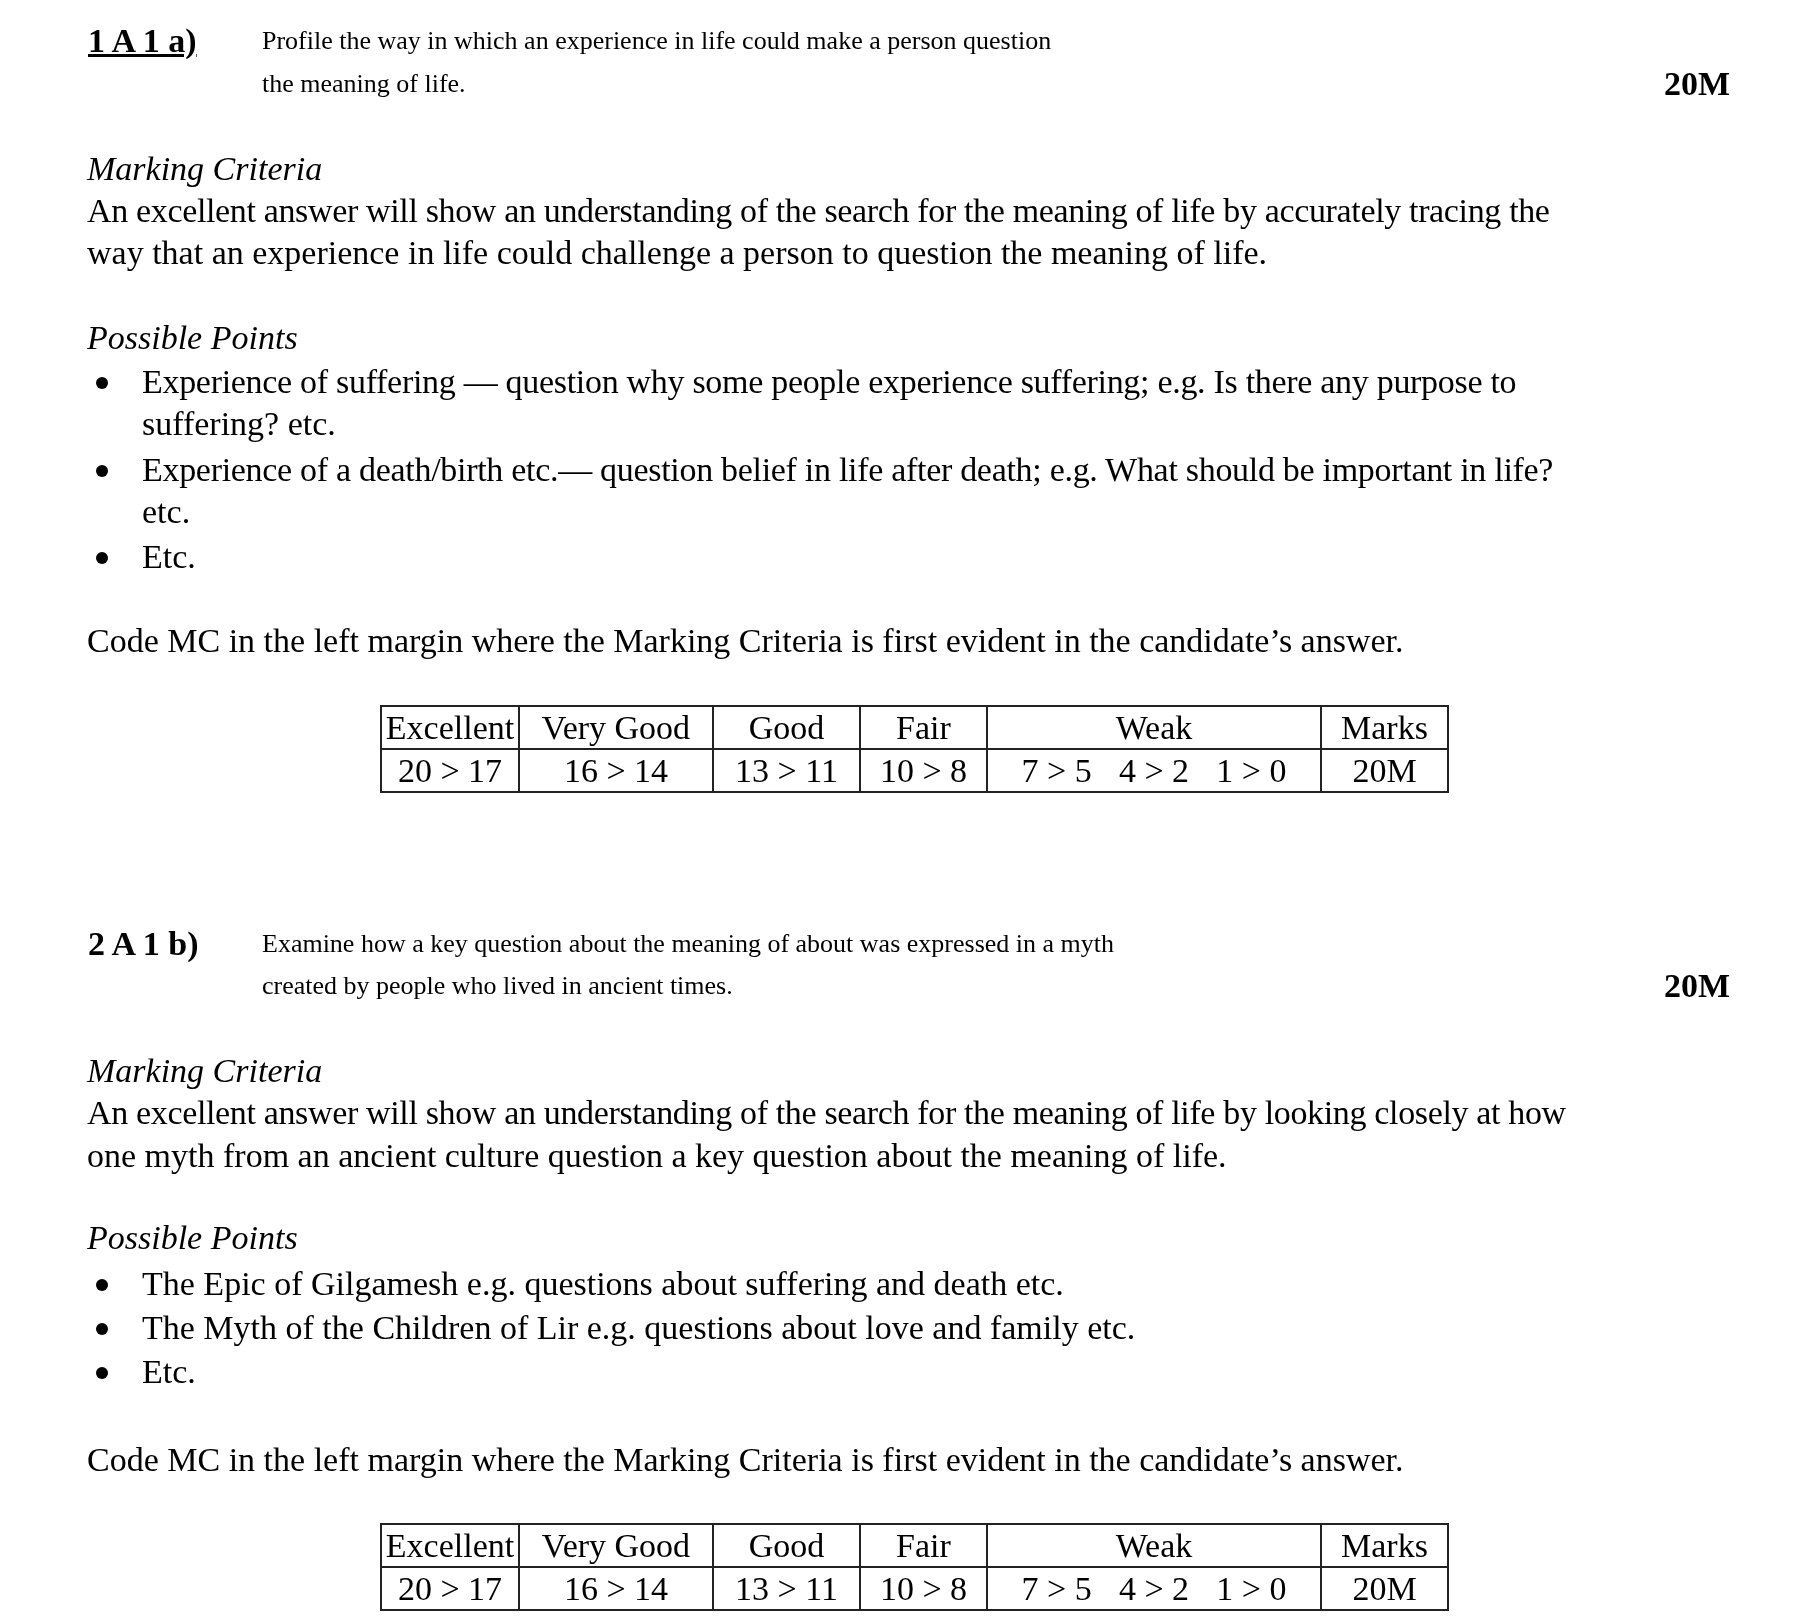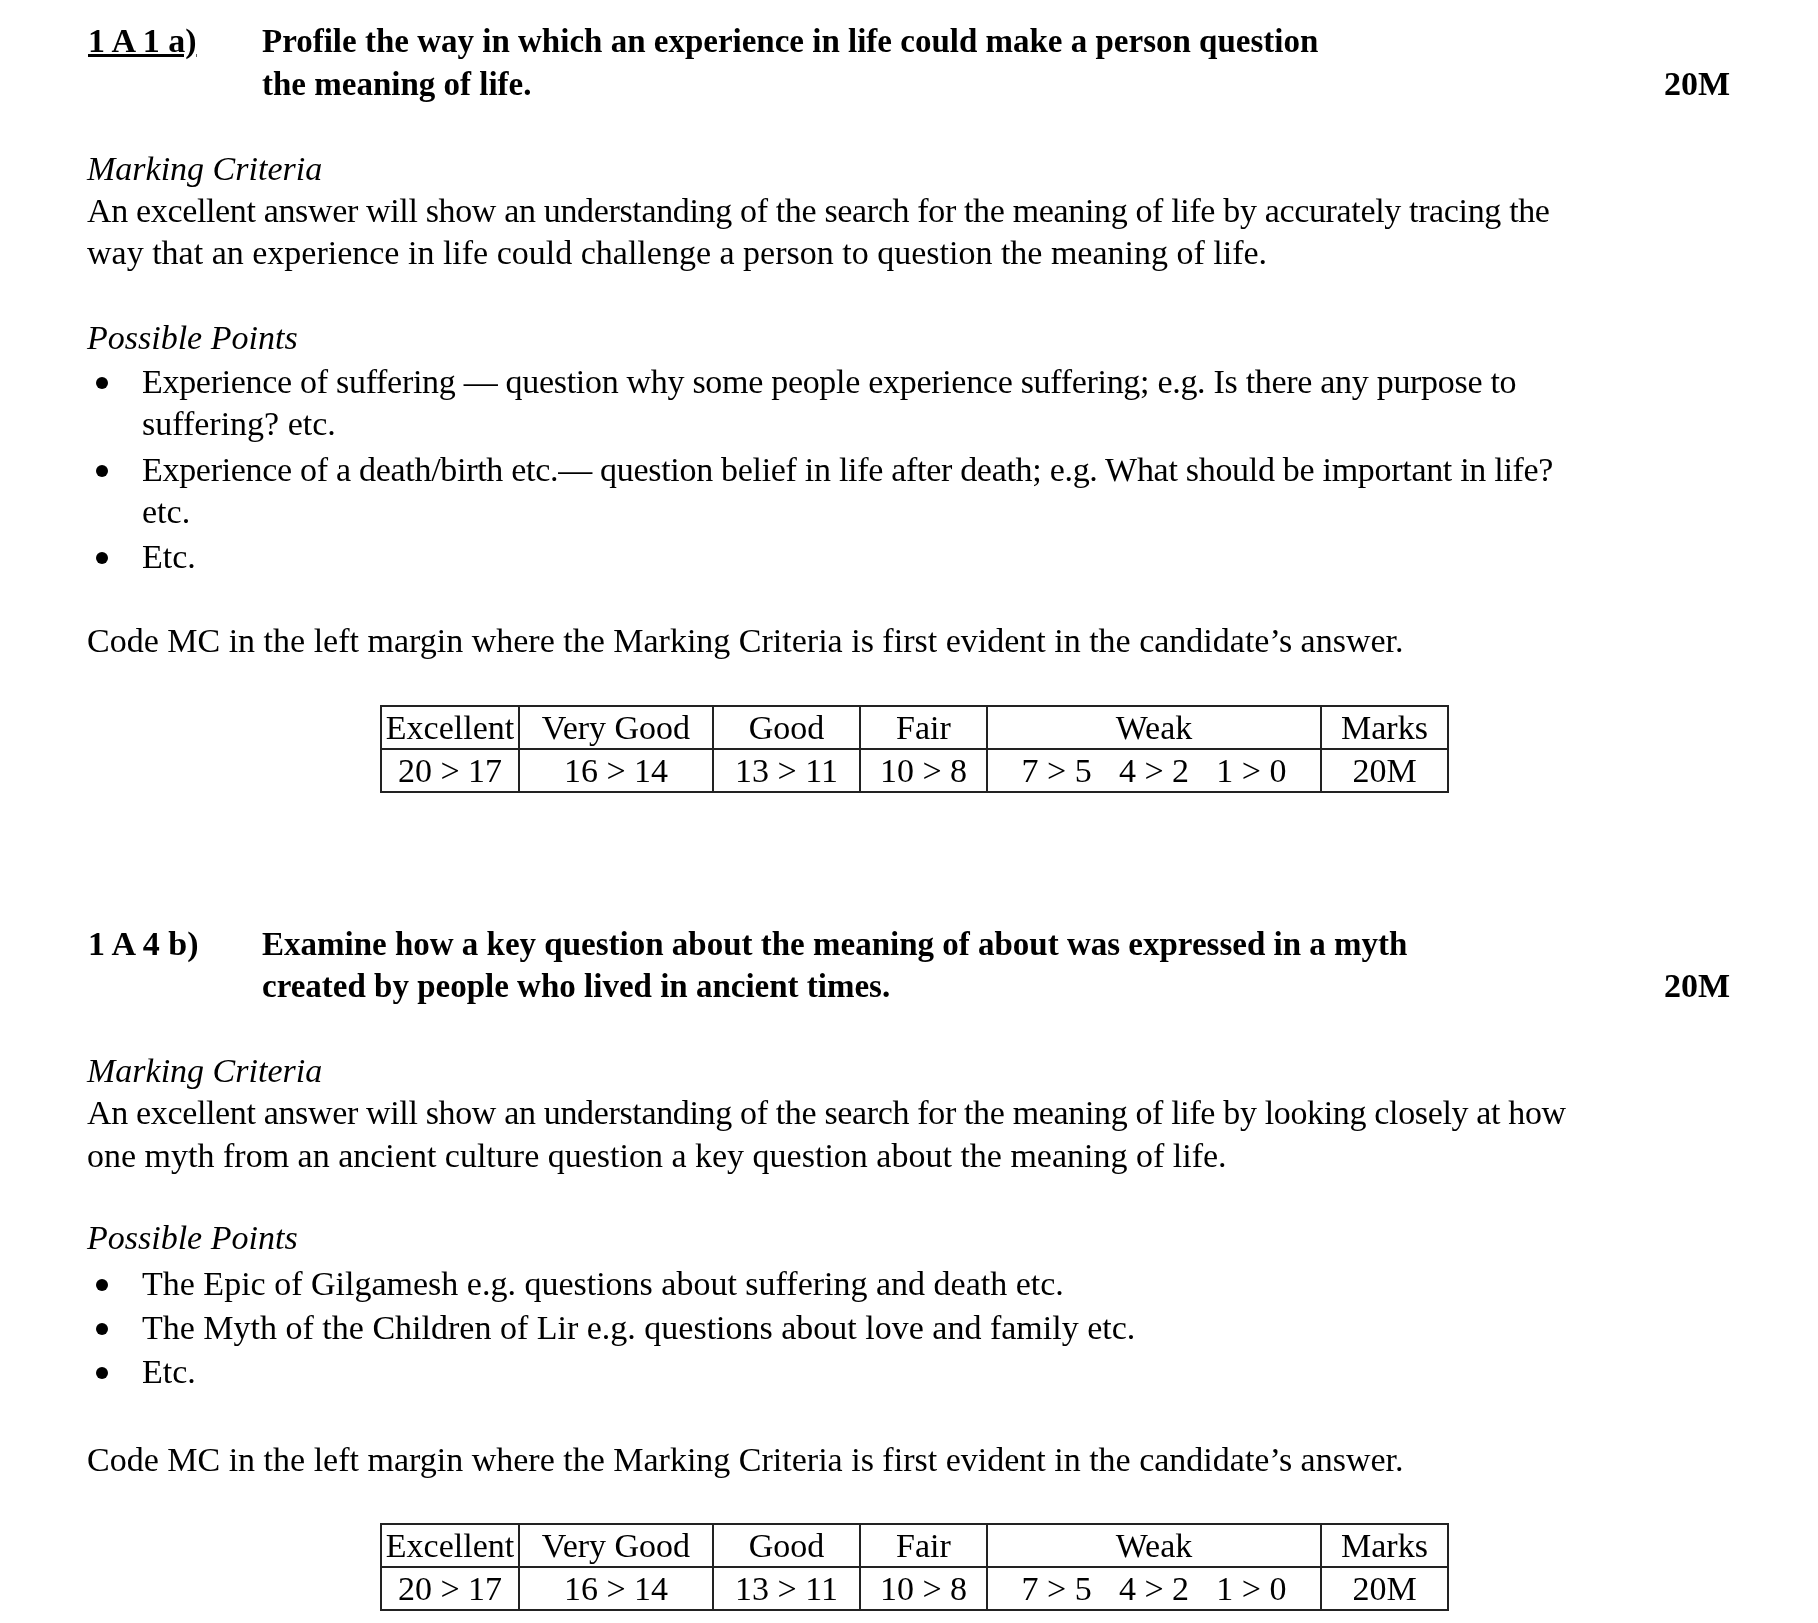--- a/index.html
+++ b/index.html
@@ -3,21 +3,21 @@
 <meta charset="utf-8">
 <style>
   html, body { margin:0; padding:0; background:#ffffff; }
   body {
     width:1818px; height:1623px; position:relative; overflow:hidden;
     font-family:"Liberation Serif", "DejaVu Serif", serif;
     color:#000; font-size:34px;
   }
   .abs { position:absolute; white-space:nowrap; line-height:42px; }
   .qnum { font-weight:bold; font-size:34px; }
-  .qtext { font-weight:bold; font-size:33px; }
+  .qtext { font-weight:normal; font-size:26px; }
   .marks { font-weight:bold; font-size:34px; }
   .label-it { font-style:italic; font-size:34px; }
   .body-line { font-size:34px; }
   .bullet-dot { position:absolute; width:12px; height:12px; border-radius:50%; background:#000; }
   table.grade {
     position:absolute; border-collapse:collapse; font-size:34px;
     table-layout:fixed;
   }
   table.grade td {
     border:2px solid #222; text-align:center; padding:0; height:41px;
@@ -90,21 +90,21 @@
           <span>1 &gt; 0</span>
         </div>
       </td>
       <td>20M</td>
     </tr>
   </tbody>
     </table>
 </section>
 
 <section>
-  <div class="abs qnum" style="left:88px; top:923px;">1 A 4 b)</div>
+  <div class="abs qnum" style="left:88px; top:923px;">2 A 1 b)</div>
   <div class="abs qtext" style="left:262px; top:923px;">Examine how a key question about the meaning of about was expressed in a myth</div>
   <div class="abs qtext" style="left:262px; top:965px;">created by people who lived in ancient times.</div>
   <div class="abs marks" style="left:1664px; top:965px;">20M</div>
 
   <div class="abs label-it" style="left:87px; top:1050px;">Marking Criteria</div>
   <div class="abs body-line" style="left:87px; top:1092px; letter-spacing:-0.35px;">An excellent answer will show an understanding of the search for the meaning of life by looking closely at how</div>
   <div class="abs body-line" style="left:87px; top:1135px;">one myth from an ancient culture question a key question about the meaning of life.</div>
 
   <div class="abs label-it" style="left:87px; top:1217px;">Possible Points</div>
 

